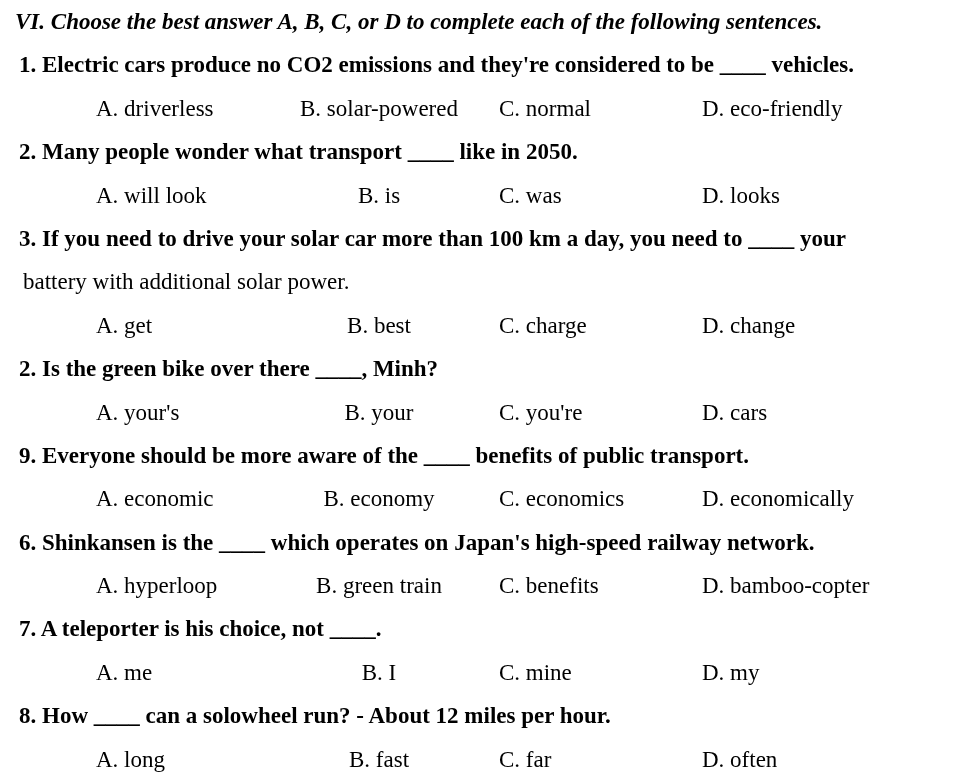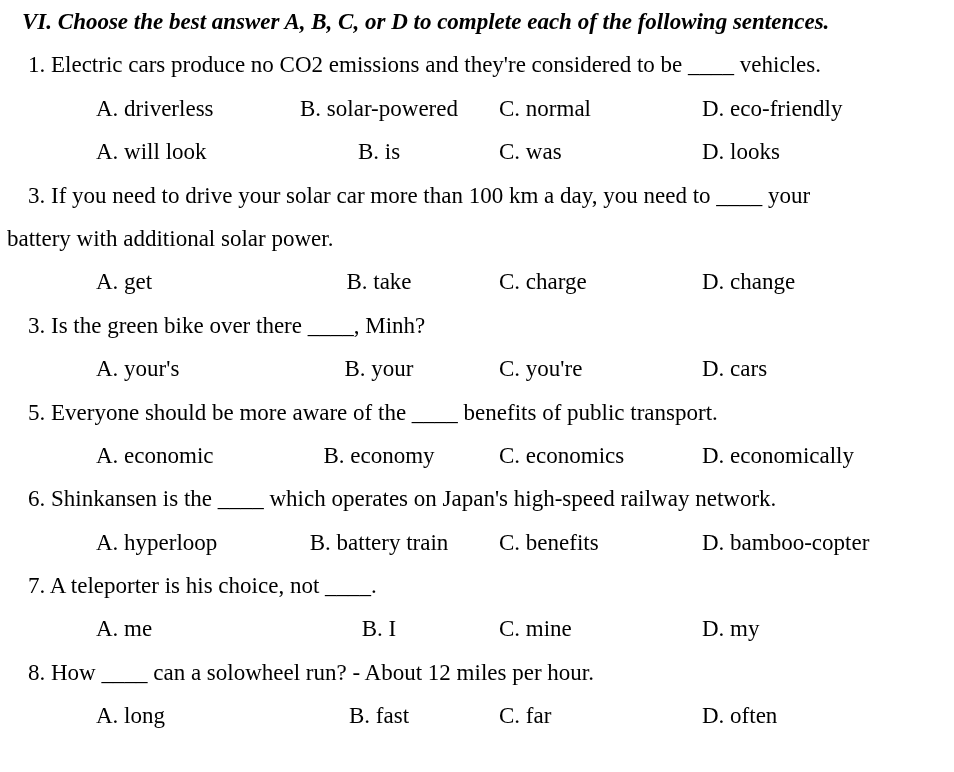--- a/index.html
+++ b/index.html
@@ -20,27 +20,29 @@
     height: 772px;
   }
   .line {
     height: 43.4px;
     line-height: 43.4px;
     white-space: nowrap;
   }
   .heading {
     font-weight: bold;
     font-style: italic;
-    padding-left: 22px;
+    padding-left: 15px;
   }
   .qline {
-    padding-left: 28px;
+    padding-left: 19px;
+    font-weight: bold;
   }
   .contline {
     padding-left: 7px;
+    margin-left: 16px;
   }
   .opts {
     display: flex;
     padding-left: 96px;
   }
   .opt-a { width: 163px; flex: none; }
   .opt-b { width: 240px; flex: none; text-align: center; }
   .opt-c { width: 203px; flex: none; }
   .opt-d { flex: 1; }
 </style>
@@ -52,56 +54,57 @@
   <div class="line heading">VI. Choose the best answer A, B, C, or D to complete each of the following sentences.</div>
 
   <div class="line qline">1. Electric cars produce no CO2 emissions and they're considered to be ____ vehicles.</div>
   <div class="line opts">
     <span class="opt-a">A. driverless</span>
     <span class="opt-b">B. solar-powered</span>
     <span class="opt-c">C. normal</span>
     <span class="opt-d">D. eco-friendly</span>
   </div>
 
+  <div class="line qline">2. Many people wonder what transport ____ like in 2050.</div>
   <div class="line opts">
     <span class="opt-a">A. will look</span>
     <span class="opt-b">B. is</span>
     <span class="opt-c">C. was</span>
     <span class="opt-d">D. looks</span>
   </div>
 
   <div class="line qline">3. If you need to drive your solar car more than 100 km a day, you need to ____ your</div>
   <div class="line contline">battery with additional solar power.</div>
   <div class="line opts">
     <span class="opt-a">A. get</span>
-    <span class="opt-b">B. take</span>
+    <span class="opt-b">B. best</span>
     <span class="opt-c">C. charge</span>
     <span class="opt-d">D. change</span>
   </div>
 
-  <div class="line qline">3. Is the green bike over there ____, Minh?</div>
+  <div class="line qline">2. Is the green bike over there ____, Minh?</div>
   <div class="line opts">
     <span class="opt-a">A. your's</span>
     <span class="opt-b">B. your</span>
     <span class="opt-c">C. you're</span>
     <span class="opt-d">D. cars</span>
   </div>
 
-  <div class="line qline">5. Everyone should be more aware of the ____ benefits of public transport.</div>
+  <div class="line qline">9. Everyone should be more aware of the ____ benefits of public transport.</div>
   <div class="line opts">
     <span class="opt-a">A. economic</span>
     <span class="opt-b">B. economy</span>
     <span class="opt-c">C. economics</span>
     <span class="opt-d">D. economically</span>
   </div>
 
   <div class="line qline">6. Shinkansen is the ____ which operates on Japan's high-speed railway network.</div>
   <div class="line opts">
     <span class="opt-a">A. hyperloop</span>
-    <span class="opt-b">B. battery train</span>
+    <span class="opt-b">B. green train</span>
     <span class="opt-c">C. benefits</span>
     <span class="opt-d">D. bamboo-copter</span>
   </div>
 
   <div class="line qline">7. A teleporter is his choice, not ____.</div>
   <div class="line opts">
     <span class="opt-a">A. me</span>
     <span class="opt-b">B. I</span>
     <span class="opt-c">C. mine</span>
     <span class="opt-d">D. my</span>

